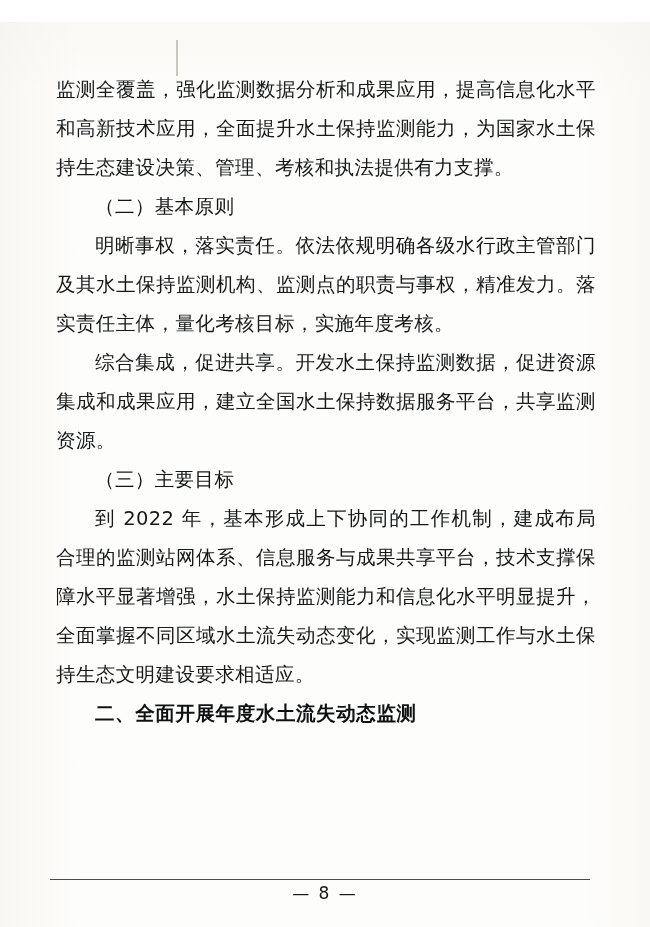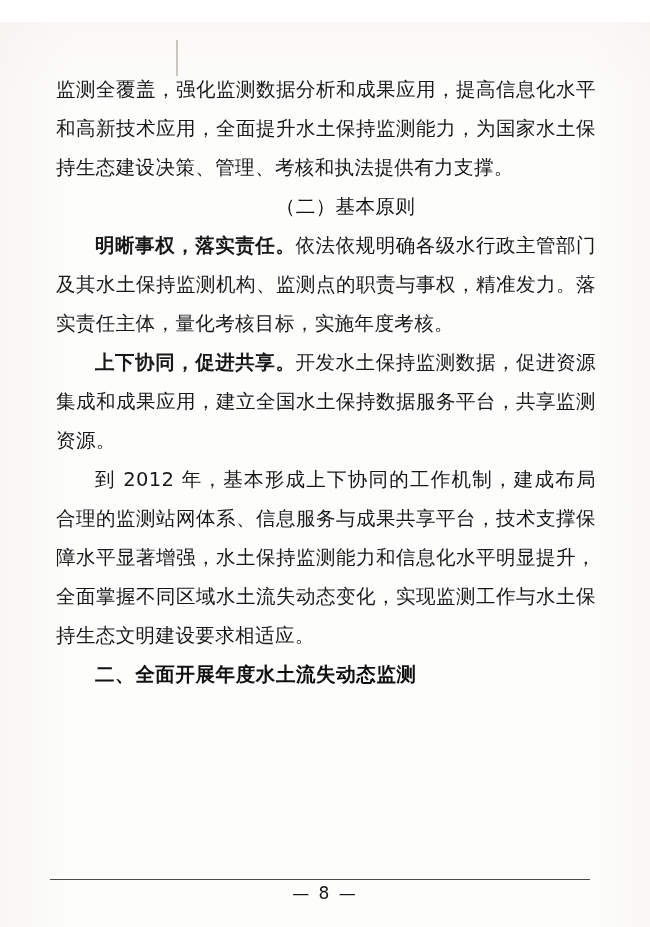--- a/index.html
+++ b/index.html
@@ -71,24 +71,23 @@
     letter-spacing: 0.6px;
   }
   .subheading {
     font-family: "DejaVu Sans", sans-serif;
     font-size: 19.5px;
     line-height: 39px;
     color: #111315;
     margin: 0;
     text-indent: 39px;
     letter-spacing: 0.4px;
-    text-align: center;
   }
   .lead {
-    font-weight: bold;
+    font-weight: normal;
   }
   .footer {
     position: absolute;
     left: 0;
     right: 0;
     bottom: 42px;
     height: 30px;
   }
   .footer-rule {
     position: absolute;
@@ -115,22 +114,23 @@
 <body>
 
 <div class="page">
   <div class="paper-tint"></div>
   <div class="binding-mark"></div>
 
   <div class="content">
     <p class="para">监测全覆盖，强化监测数据分析和成果应用，提高信息化水平和高新技术应用，全面提升水土保持监测能力，为国家水土保持生态建设决策、管理、考核和执法提供有力支撑。</p>
     <p class="subheading">（二）基本原则</p>
     <p class="para indent"><span class="lead">明晰事权，落实责任。</span>依法依规明确各级水行政主管部门及其水土保持监测机构、监测点的职责与事权，精准发力。落实责任主体，量化考核目标，实施年度考核。</p>
-    <p class="para indent"><span class="lead">上下协同，促进共享。</span>开发水土保持监测数据，促进资源集成和成果应用，建立全国水土保持数据服务平台，共享监测资源。</p>
-    <p class="para indent">到 2012 年，基本形成上下协同的工作机制，建成布局合理的监测站网体系、信息服务与成果共享平台，技术支撑保障水平显著增强，水土保持监测能力和信息化水平明显提升，全面掌握不同区域水土流失动态变化，实现监测工作与水土保持生态文明建设要求相适应。</p>
+    <p class="para indent"><span class="lead">综合集成，促进共享。</span>开发水土保持监测数据，促进资源集成和成果应用，建立全国水土保持数据服务平台，共享监测资源。</p>
+    <p class="subheading">（三）主要目标</p>
+    <p class="para indent">到 2022 年，基本形成上下协同的工作机制，建成布局合理的监测站网体系、信息服务与成果共享平台，技术支撑保障水平显著增强，水土保持监测能力和信息化水平明显提升，全面掌握不同区域水土流失动态变化，实现监测工作与水土保持生态文明建设要求相适应。</p>
     <p class="heading">二、全面开展年度水土流失动态监测</p>
   </div>
 
   <div class="footer">
     <div class="footer-rule"></div>
     <div class="page-number">— 8 —</div>
   </div>
 </div>
 
 </body></html>

